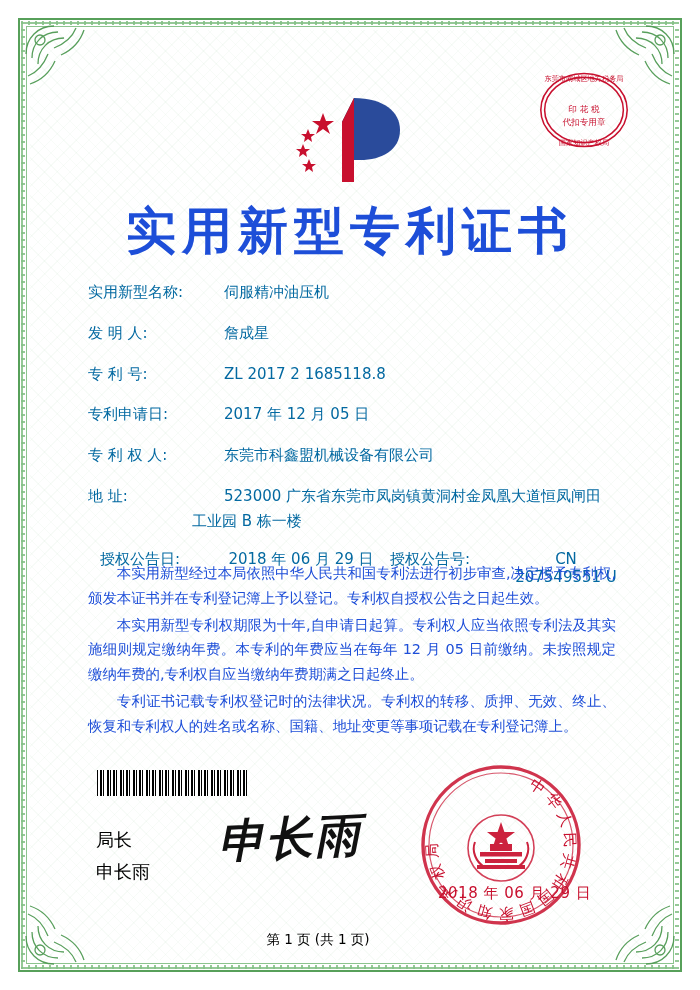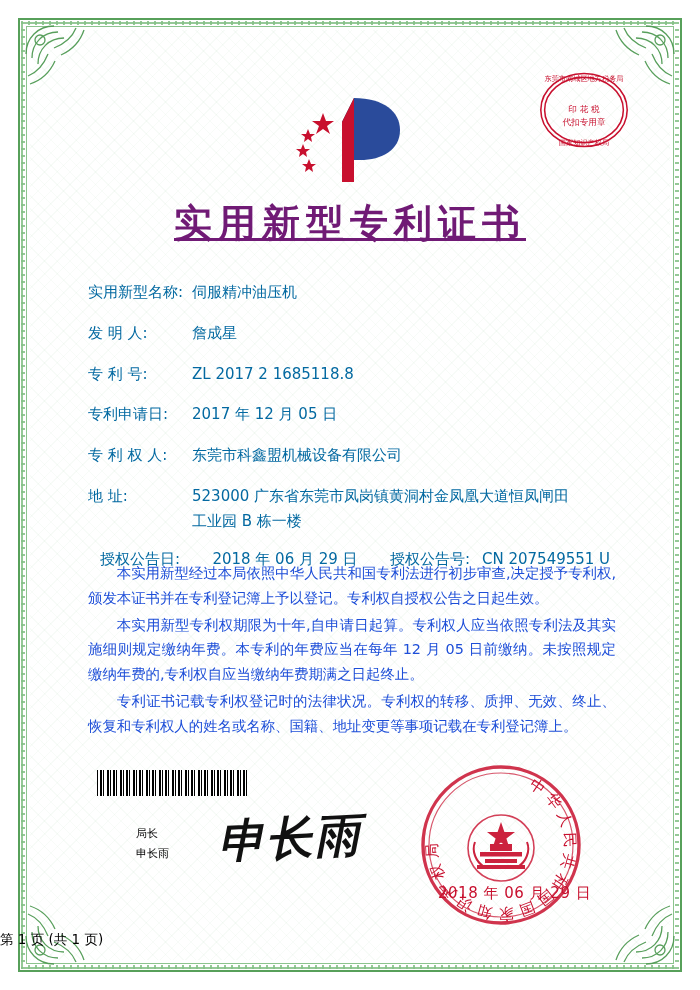--- a/index.html
+++ b/index.html
@@ -93,26 +93,25 @@
     position: absolute;
     left: 292px; top: 92px;
     width: 116px; height: 96px;
   }
 
   .title {
     position: absolute;
     left: 0; top: 198px;
     width: 700px;
     text-align: center;
-    font-size: 38px;
+    font-size: 50px;
     font-weight: bold;
     letter-spacing: 6px;
-    color: #701a75;
-    font-family: "DejaVu Sans", "Liberation Sans", sans-serif;
-    text-decoration: underline;
+    color: #1d4ed8;
+    font-family: "DejaVu Sans", "Liberation Sans", sans-serif;
   }
 
   
   .stamp-tr {
     position: absolute;
     right: 68px; top: 62px;
     width: 96px; height: 96px;
   }
 
   
@@ -130,20 +129,21 @@
     margin-bottom: 19px;
     line-height: 1.45;
   }
   .flabel {
     width: 104px;
     flex: 0 0 104px;
     white-space: nowrap;
   }
   .fvalue {
     flex: 1 1 auto;
+    margin-left: 32px;
   }
   .frow.tight { margin-bottom: 4px; }
   .cont-indent { margin-left: 104px; margin-bottom: 19px; }
 
   .two-col {
     display: flex;
     margin-bottom: 16px;
   }
   .two-col .col {
     display: flex;
@@ -175,25 +175,24 @@
     width: 150px; height: 26px;
     background-image: repeating-linear-gradient(90deg,
       #000 0 1px, #fff 1px 3px, #000 3px 5px, #fff 5px 6px,
       #000 6px 7px, #fff 7px 10px, #000 10px 12px, #fff 12px 13px);
   }
 
   
   .sig-label {
     position: absolute;
     left: 96px; top: 824px;
-    font-size: 11px;
+    font-size: 18px;
     color: #000;
     font-family: "DejaVu Sans", "Liberation Sans", sans-serif;
     line-height: 1.8;
-    margin-left: 40px;
   }
   .sig-script {
     position: absolute;
     left: 218px; top: 808px;
     font-size: 46px;
     color: #111;
     font-family: "DejaVu Serif", serif;
     font-style: italic;
     font-weight: bold;
     letter-spacing: 2px;
@@ -213,21 +212,21 @@
     color: #c8102e;
     letter-spacing: .5px;
     font-family: "DejaVu Sans", "Liberation Sans", sans-serif;
   }
 
   
   .footer {
     position: absolute;
     left: 0; top: 931px;
     width: 636px;
-    text-align: left;
+    text-align: center;
     font-size: 13.5px;
     color: #000;
     font-family: "DejaVu Sans", "Liberation Sans", sans-serif;
   }
 </style>
 </head>
 <body>
 
 <div id="page">
 

